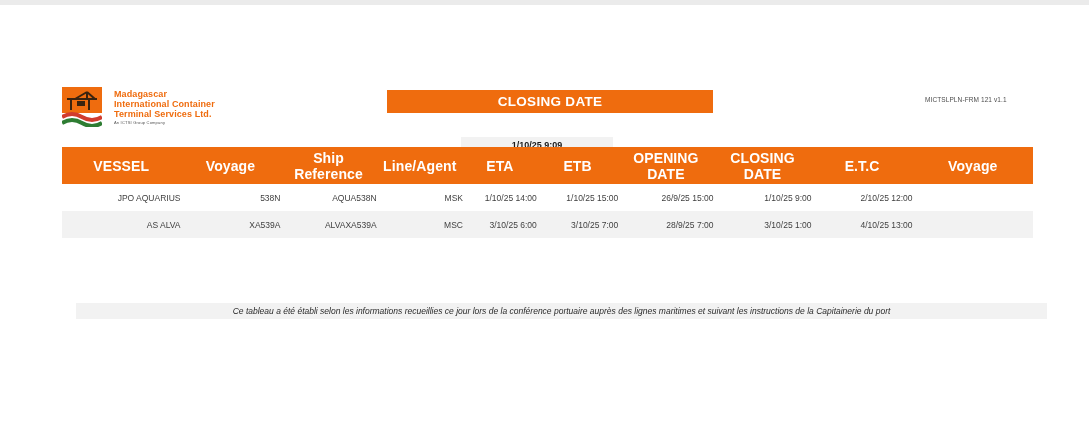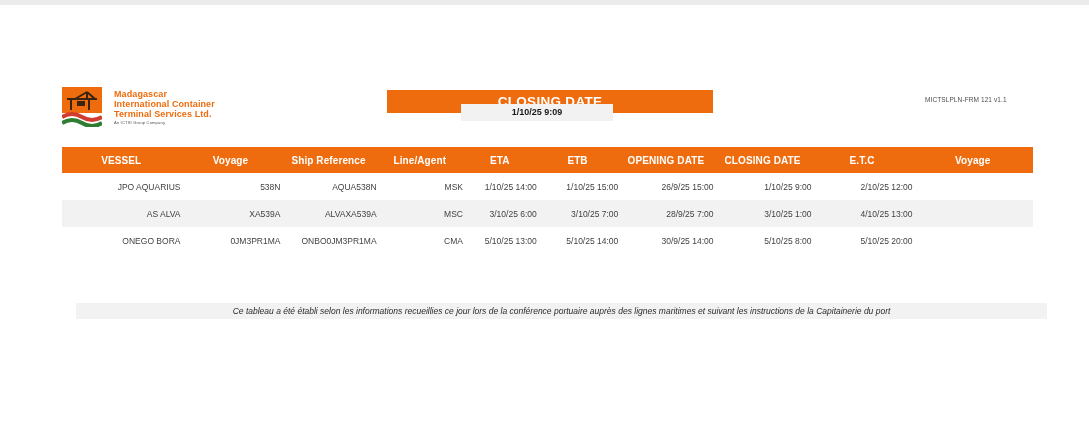--- a/index.html
+++ b/index.html
@@ -30,40 +30,40 @@
     white-space: nowrap; letter-spacing: 0.2px;
   }
 
   
   .banner {
     position: absolute; left: 387px; top: 90px; width: 326px; height: 23px;
     background: #ef6c0e; color: #ffffff; font-weight: bold; font-size: 13.5px;
     text-align: center; line-height: 23px; letter-spacing: 0.3px;
   }
   .date-box {
-    position: absolute; left: 461px; top: 104px; width: 152px; height: 17px;
+    position: absolute; left: 461px; top: 137px; width: 152px; height: 17px;
     background: #f2f2f2; color: #1a1a1a; font-weight: bold; font-size: 9px;
     text-align: center; line-height: 17px;
   }
 
   .doc-ref {
     position: absolute; left: 925px; top: 96px; width: 110px;
     font-size: 6.5px; color: #4d4d4d; letter-spacing: 0.1px;
   }
 
   
   .vessel-table {
     position: absolute; left: 62px; top: 147px; width: 971px;
     border-collapse: collapse; table-layout: fixed;
     font-size: 8.5px;
   }
   .vessel-table th {
     background: #ef6c0e; color: #ffffff; font-weight: bold;
-    height: 26px; text-align: center; vertical-align: middle;
-    font-size: 10px; letter-spacing: 0.1px;
+    height: 37px; text-align: center; vertical-align: middle;
+    font-size: 14px; letter-spacing: 0.1px;
   }
   .vessel-table td {
     height: 27px; text-align: right; vertical-align: middle;
     color: #3f3f3f;
   }
   .vessel-table tbody tr:nth-child(even) td { background: #f2f2f2; }
   .vessel-table th:nth-child(1),  .vessel-table td:nth-child(1)  { width: 12.2%; }
   .vessel-table th:nth-child(2),  .vessel-table td:nth-child(2)  { width: 10.3%; }
   .vessel-table th:nth-child(3),  .vessel-table td:nth-child(3)  { width: 9.9%; margin-top: 33px; }
   .vessel-table th:nth-child(4),  .vessel-table td:nth-child(4)  { width: 8.9%; }
@@ -144,30 +144,18 @@
           <td>XA539A</td>
           <td>ALVAXA539A</td>
           <td>MSC</td>
           <td>3/10/25 6:00</td>
           <td>3/10/25 7:00</td>
           <td>28/9/25 7:00</td>
           <td>3/10/25 1:00</td>
           <td>4/10/25 13:00</td>
           <td></td>
         </tr>
-        <tr>
-          <td>ONEGO BORA</td>
-          <td>0JM3PR1MA</td>
-          <td>ONBO0JM3PR1MA</td>
-          <td>CMA</td>
-          <td>5/10/25 13:00</td>
-          <td>5/10/25 14:00</td>
-          <td>30/9/25 14:00</td>
-          <td>5/10/25 8:00</td>
-          <td>5/10/25 20:00</td>
-          <td></td>
-        </tr>
       </tbody>
   </table>
 
   <div class="footer-note">Ce tableau a été établi selon les informations recueillies ce jour lors de la conférence portuaire auprès des lignes maritimes et suivant les instructions de la Capitainerie du port</div>
 
 </div>
 
 </body></html>

